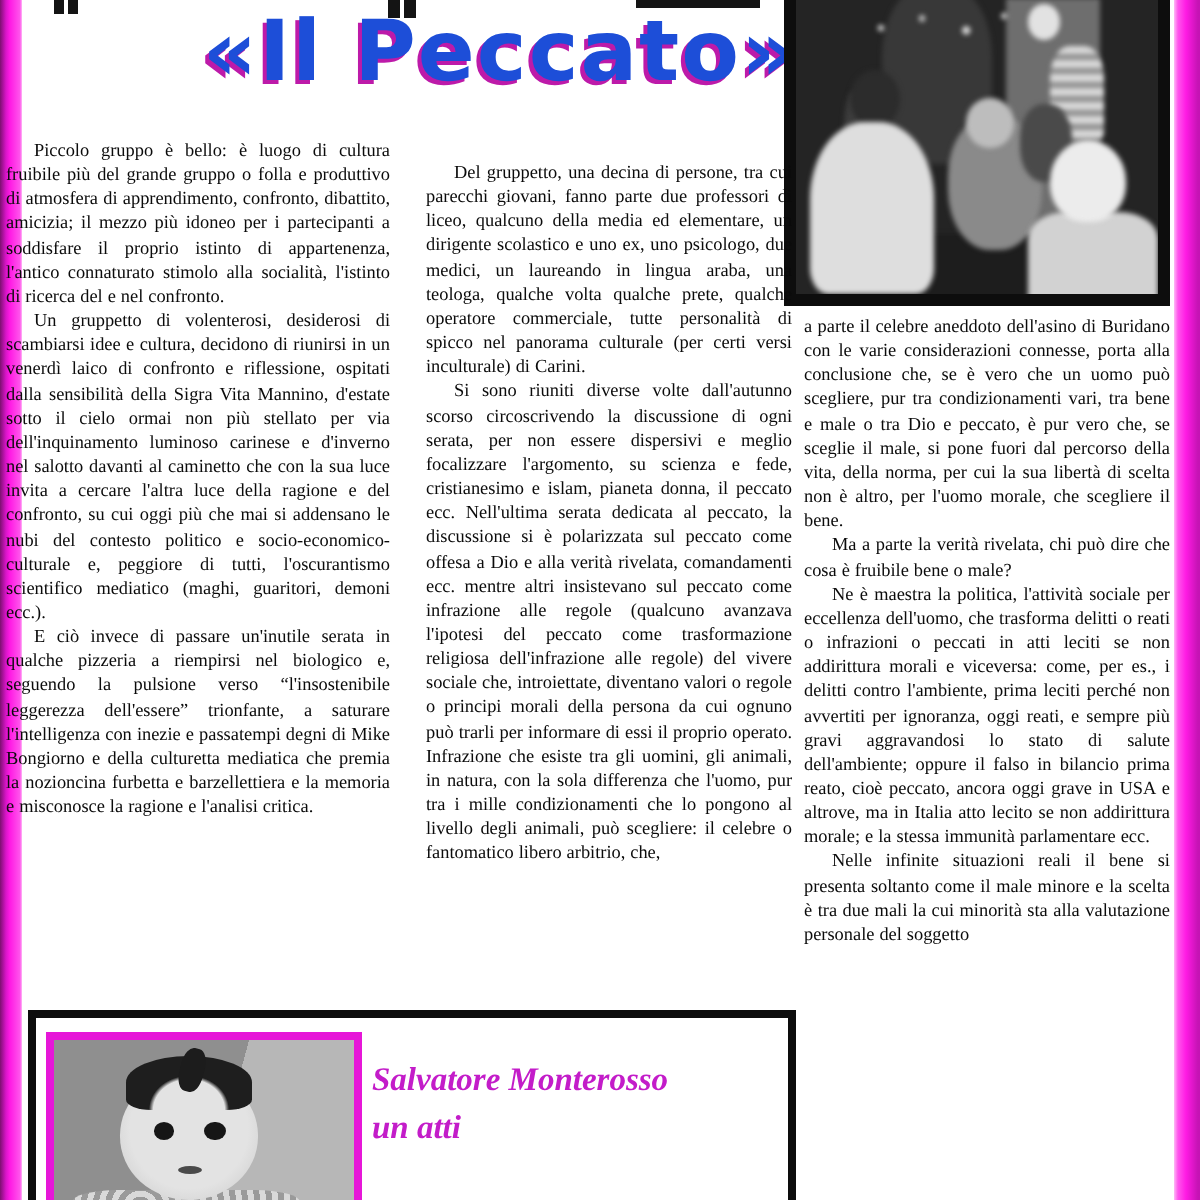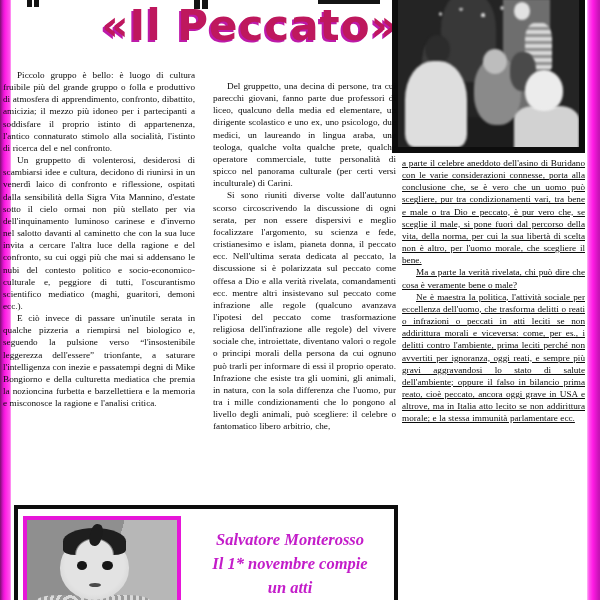--- a/index.html
+++ b/index.html
@@ -20,32 +20,32 @@
   .frag { position:absolute; background:#141414; top:0; }
   .frag-1 { left:27px;  width:5px;  height:7px; box-shadow:7px 0 0 #141414; }
   .frag-2 { left:194px; width:6px;  height:9px; box-shadow:8px 0 0 #141414; }
   .frag-3 { left:318px; width:62px; height:4px; }
   
   .title {
     position:absolute; left:28px; top:1px; width:444px; margin:0;
     text-align:center;
     font-family:"DejaVu Sans", sans-serif; font-weight:bold;
     font-size:42px; letter-spacing:1px;
-    color:#be185d; text-shadow:-2px 2px 0 #bd1aa9;
+    color:#1d4ed8; text-shadow:-2px 2px 0 #bd1aa9;
   }
   
   .col {
     position:absolute; text-align:justify; color:#0b0b0b;
     font-size:9.2px; line-height:12.15px; word-spacing:0.2px;
   }
   .col p { margin:0; text-indent:14px; }
   .col p.cont { text-indent:0; }
   .col1 { left:3px;  top:69px;  width:192px; }
   .col2 { left:213px; top:80px;  width:183px; }
-  .col3 { left:402px; top:157px; width:183px;text-decoration:underline; }
+  .col3 { left:402px; top:157px; width:183px; }
   
   .photo-frame {
     position:absolute; left:392px; top:-7px; width:193px; height:160px;
     border:6px solid #0d0d0d; box-sizing:border-box; background:#242424;
   }
   .scene { position:relative; width:100%; height:100%; overflow:hidden; }
   .scene div { position:absolute; filter:blur(1.2px); }
   .s-lightpanel { left:58%; top:0; width:26%; height:100%; background:#6e6e6e; }
   .s-standing   { left:24%; top:-4%; width:30%; height:60%; background:#383838; border-radius:40% 40% 20% 20%; }
   .s-garland    { left:18%; top:2%; width:44%; height:16%;
@@ -80,21 +80,21 @@
             background:radial-gradient(circle at 50% 45%, #e3e3e3 0 60%, #c6c6c6 100%); }
   .b-hair { left:24%; top:8%; width:42%; height:26%; border-radius:50% 50% 20% 20%;
             background:radial-gradient(ellipse at 50% 100%, transparent 0 40%, #1e1e1e 45% 100%); }
   .b-tuft { left:42%; top:4%; width:8%; height:22%; background:#1c1c1c; border-radius:40%; transform:rotate(14deg); }
   .b-eye-l{ left:33%; top:40%; width:7%; height:9%; background:#161616; border-radius:50%; }
   .b-eye-r{ left:50%; top:40%; width:7%; height:9%; background:#161616; border-radius:50%; }
   .b-mouth{ left:41%; top:62%; width:8%; height:4%; background:#4a4a4a; border-radius:50%; }
   .b-body { left:6%; top:74%; width:76%; height:30%;
             background:repeating-radial-gradient(circle at 30% 30%, #d9d9d9 0 3px, #9a9a9a 3px 6px); border-radius:20%; }
   .caption {
-    position:absolute; left:168px; top:19px; width:208px; text-align:center;
+    position:absolute; left:168px; top:19px; width:208px; 
     font-style:italic; font-weight:bold; font-size:16.5px; line-height:24px;
     color:#c31cc9; font-family:"Liberation Serif", serif;
   }
 </style>
 </head>
 <body>
 
 <div class="page">
 
   <div class="left-bar"></div>
@@ -131,34 +131,34 @@
     <p>E ciò invece di passare un'inutile serata in qualche pizzeria a riempirsi nel biologico e, seguendo la pulsione verso “l'insostenibile leggerezza dell'essere” trionfante, a saturare l'intelligenza con inezie e passatempi degni di Mike Bongiorno e della culturetta mediatica che premia la nozioncina furbetta e barzellettiera e la memoria e misconosce la ragione e l'analisi critica.</p>
   </div>
 
   <div class="col col2">
     <p>Del gruppetto, una decina di persone, tra cui parecchi giovani, fanno parte due professori di liceo, qualcuno della media ed elementare, un dirigente scolastico e uno ex, uno psicologo, due medici, un laureando in lingua araba, una teologa, qualche volta qualche prete, qualche operatore commerciale, tutte personalità di spicco nel panorama culturale (per certi versi inculturale) di Carini.</p>
     <p>Si sono riuniti diverse volte dall'autunno scorso circoscrivendo la discussione di ogni serata, per non essere dispersivi e meglio focalizzare l'argomento, su scienza e fede, cristianesimo e islam, pianeta donna, il peccato ecc. Nell'ultima serata dedicata al peccato, la discussione si è polarizzata sul peccato come offesa a Dio e alla verità rivelata, comandamenti ecc. mentre altri insistevano sul peccato come infrazione alle regole (qualcuno avanzava l'ipotesi del peccato come trasformazione religiosa dell'infrazione alle regole) del vivere sociale che, introiettate, diventano valori o regole o principi morali della persona da cui ognuno può trarli per informare di essi il proprio operato. Infrazione che esiste tra gli uomini, gli animali, in natura, con la sola differenza che l'uomo, pur tra i mille condizionamenti che lo pongono al livello degli animali, può scegliere: il celebre o fantomatico libero arbitrio, che,</p>
   </div>
 
   <div class="col col3">
     <p class="cont">a parte il celebre aneddoto dell'asino di Buridano con le varie considerazioni connesse, porta alla conclusione che, se è vero che un uomo può scegliere, pur tra condizionamenti vari, tra bene e male o tra Dio e peccato, è pur vero che, se sceglie il male, si pone fuori dal percorso della vita, della norma, per cui la sua libertà di scelta non è altro, per l'uomo morale, che scegliere il bene.</p>
-    <p>Ma a parte la verità rivelata, chi può dire che cosa è veramente bene o male?</p>
+    <p>Ma a parte la verità rivelata, chi può dire che cosa è fruibile bene o male?</p>
     <p>Ne è maestra la politica, l'attività sociale per eccellenza dell'uomo, che trasforma delitti o reati o infrazioni o peccati in atti leciti se non addirittura morali e viceversa: come, per es., i delitti contro l'ambiente, prima leciti perché non avvertiti per ignoranza, oggi reati, e sempre più gravi aggravandosi lo stato di salute dell'ambiente; oppure il falso in bilancio prima reato, cioè peccato, ancora oggi grave in USA e altrove, ma in Italia atto lecito se non addirittura morale; e la stessa immunità parlamentare ecc.</p>
+    <p>Nelle infinite situazioni reali il bene si presenta soltanto come il male minore e la scelta è tra due mali la cui minorità sta alla valutazione personale del soggetto</p>
   </div>
 
   <div class="bottom-box">
     <div class="baby-photo">
       <div class="b-body"></div>
       <div class="b-head"></div>
       <div class="b-hair"></div>
       <div class="b-tuft"></div>
       <div class="b-eye-l"></div>
       <div class="b-eye-r"></div>
       <div class="b-mouth"></div>
     </div>
     <div class="caption">
       <div>Salvatore Monterosso</div>
-      <div>Il 1* novembre compie</div>
       <div>un atti</div>
     </div>
   </div>
 
 </div>
 
 </body></html>

